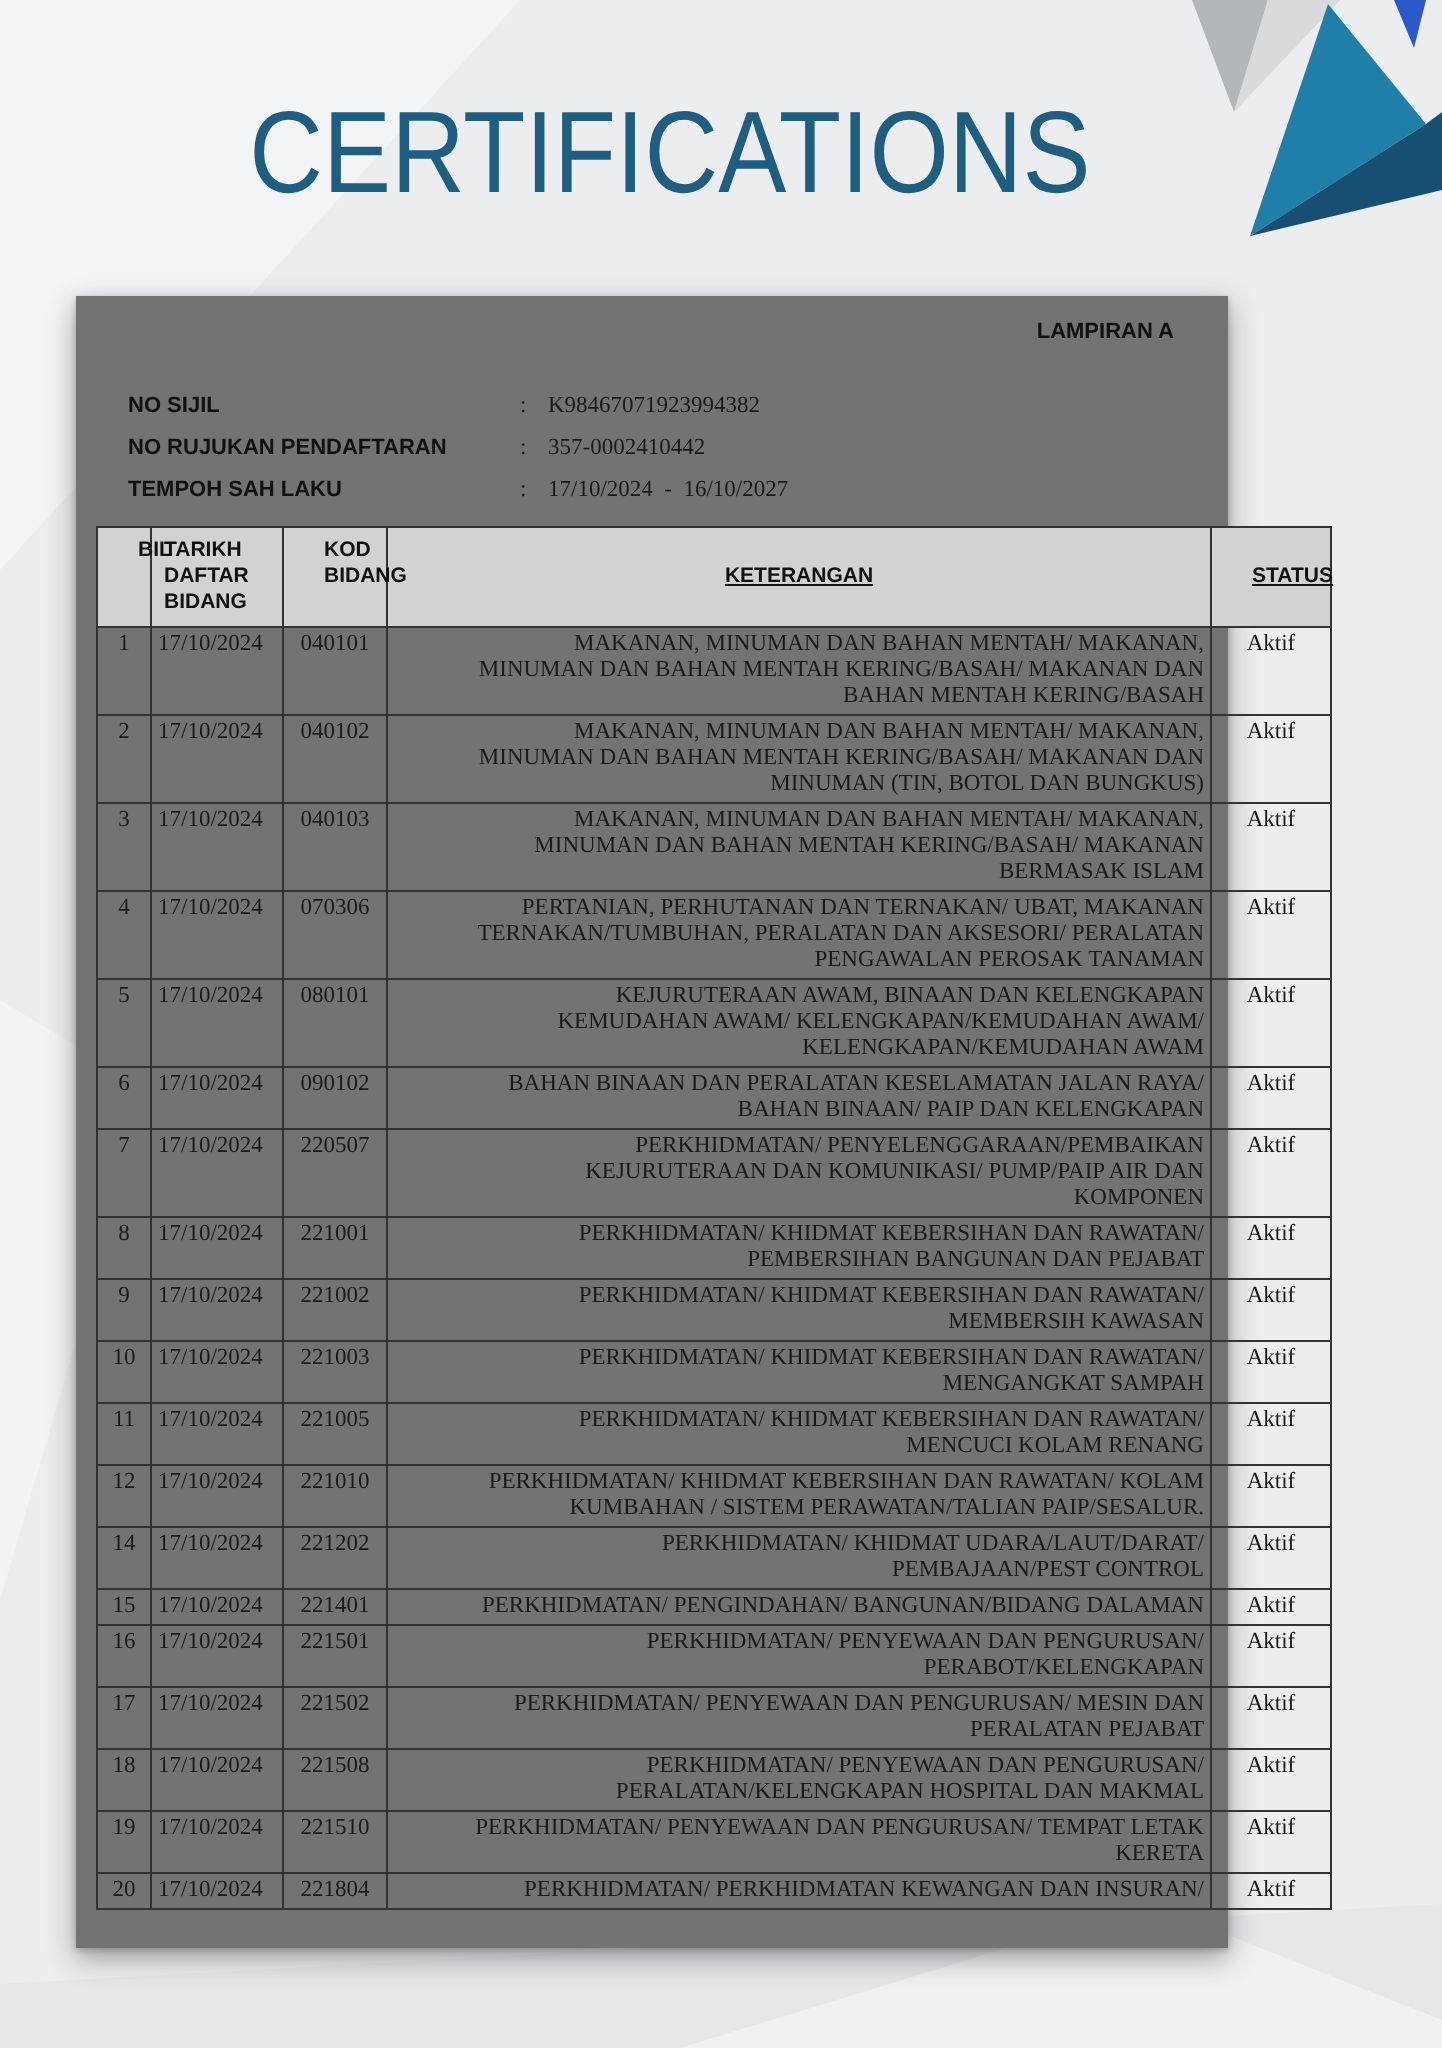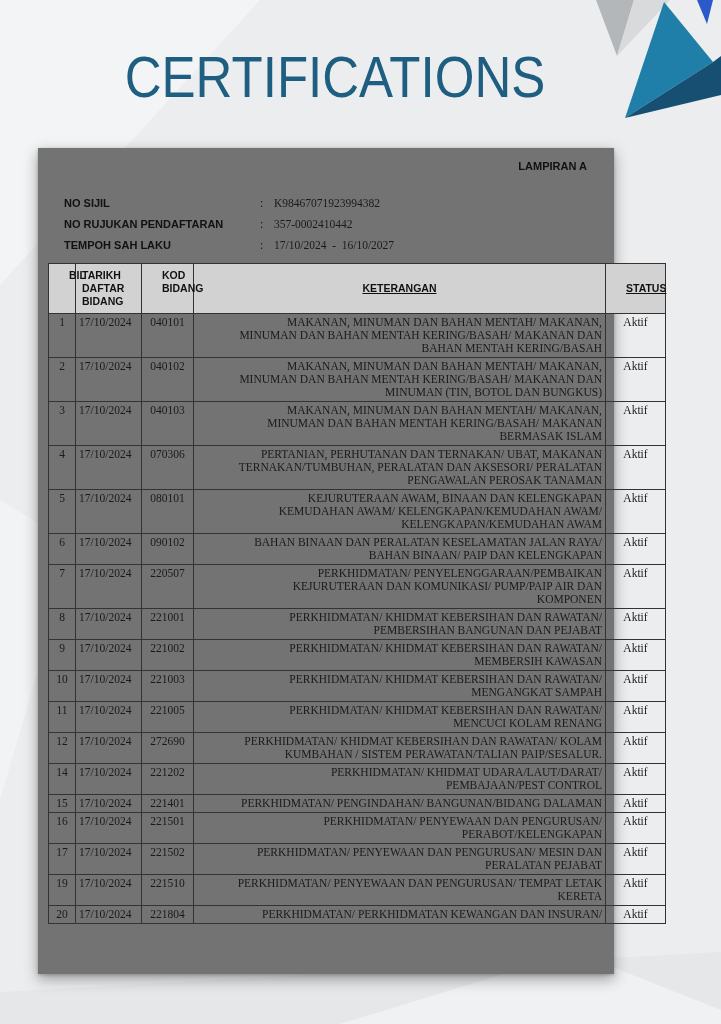--- a/index.html
+++ b/index.html
@@ -201,21 +201,21 @@
     <td class="c-date">17/10/2024</td>
     <td class="c-kod">221005</td>
     <td class="c-ket">PERKHIDMATAN/ KHIDMAT KEBERSIHAN DAN RAWATAN/
 MENCUCI KOLAM RENANG</td>
     <td class="c-status">Aktif</td>
   </tr>
 
   <tr>
     <td class="c-bil">12</td>
     <td class="c-date">17/10/2024</td>
-    <td class="c-kod">272690</td>
+    <td class="c-kod">221010</td>
     <td class="c-ket">PERKHIDMATAN/ KHIDMAT KEBERSIHAN DAN RAWATAN/ KOLAM
 KUMBAHAN / SISTEM PERAWATAN/TALIAN PAIP/SESALUR.</td>
     <td class="c-status">Aktif</td>
   </tr>
 
 
   <tr>
     <td class="c-bil">14</td>
     <td class="c-date">17/10/2024</td>
     <td class="c-kod">221202</td>
@@ -243,20 +243,28 @@
 
   <tr>
     <td class="c-bil">17</td>
     <td class="c-date">17/10/2024</td>
     <td class="c-kod">221502</td>
     <td class="c-ket">PERKHIDMATAN/ PENYEWAAN DAN PENGURUSAN/ MESIN DAN
 PERALATAN PEJABAT</td>
     <td class="c-status">Aktif</td>
   </tr>
 
+  <tr>
+    <td class="c-bil">18</td>
+    <td class="c-date">17/10/2024</td>
+    <td class="c-kod">221508</td>
+    <td class="c-ket">PERKHIDMATAN/ PENYEWAAN DAN PENGURUSAN/
+PERALATAN/KELENGKAPAN HOSPITAL DAN MAKMAL</td>
+    <td class="c-status">Aktif</td>
+  </tr>
 
   <tr>
     <td class="c-bil">19</td>
     <td class="c-date">17/10/2024</td>
     <td class="c-kod">221510</td>
     <td class="c-ket">PERKHIDMATAN/ PENYEWAAN DAN PENGURUSAN/ TEMPAT LETAK
 KERETA</td>
     <td class="c-status">Aktif</td>
   </tr>
 

